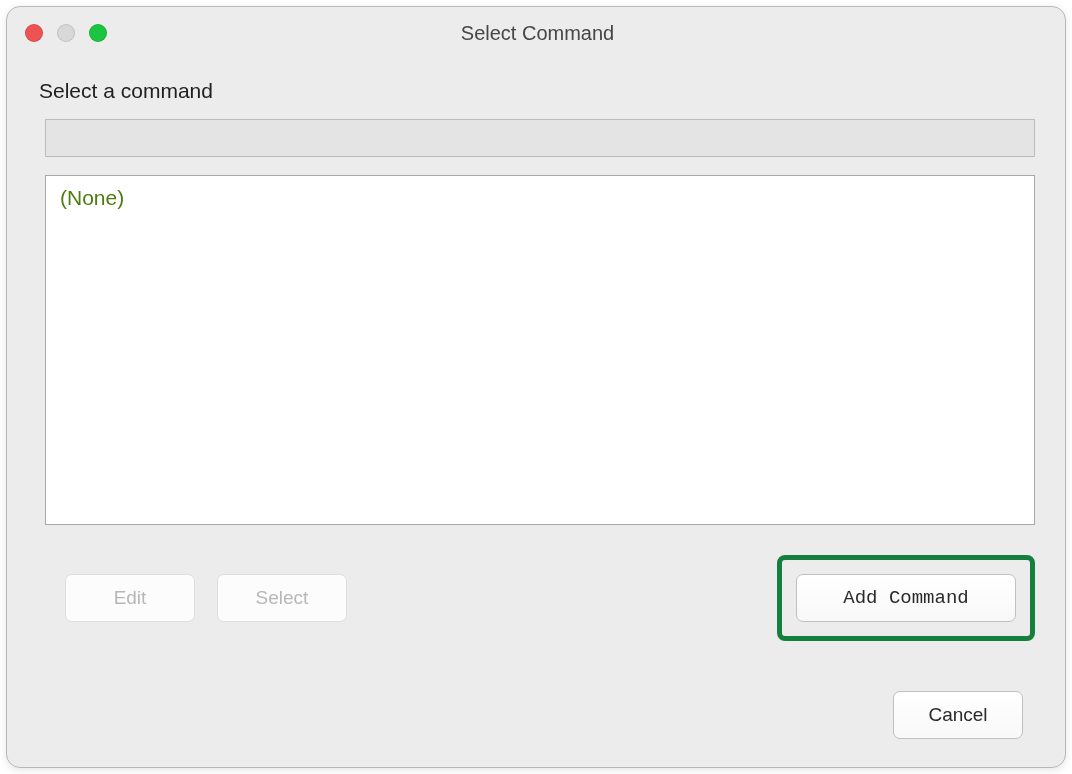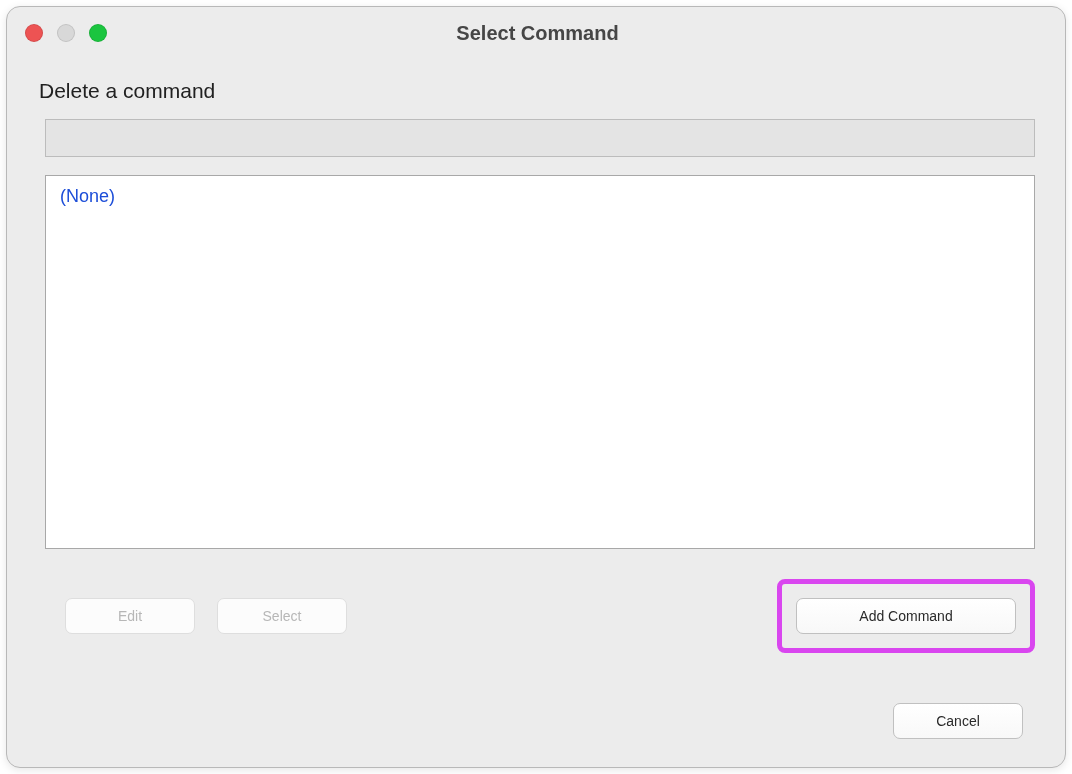--- a/index.html
+++ b/index.html
@@ -64,21 +64,21 @@
       background: #1bc53f;
       border: 1px solid rgba(0,0,0,0.1);
     }
     
     .window-title {
       position: absolute;
       left: 3px;
       right: 0;
       text-align: center;
       font-size: 20px;
-      font-weight: 700;
+      font-weight: 400;
       color: #464646;
       pointer-events: none;
     }
     
     .content {
       flex: 1;
       padding: 20px 30px 20px 30px;
       display: flex;
       flex-direction: column;
     }
@@ -103,68 +103,69 @@
       flex: 1;
       background: #ffffff;
       border: 1px solid #a8a8a8;
       margin-left: 8px;
       margin-bottom: 30px;
       overflow: auto;
     }
     
     .list-item {
       padding: 10px 14px;
-      font-size: 18px;
-      color: #1d4ed8;
+      font-size: 21px;
+      color: #4d7c0f;
       cursor: default;
     }
     
     .button-row {
       display: flex;
       align-items: center;
       gap: 22px;
       margin-left: 28px;
       margin-right: 0px;
       margin-bottom: 50px;
     }
     
     .button-row .spacer {
       flex: 1;
     }
     
     .btn {
-      height: 36px;
+      height: 48px;
       border-radius: 7px;
       border: 1px solid #c0c0c0;
       background: linear-gradient(to bottom, #ffffff, #f8f8f8);
-      font-size: 14px;
+      font-size: 19px;
       color: #2a2a2a;
       padding: 0 18px;
       cursor: pointer;
       font-family: inherit;
       min-width: 130px;
       text-align: center;
     }
     
     .btn:disabled {
       color: #b7b7b7;
       background: #fcfcfc;
       border-color: #dedede;
       cursor: default;
     }
     
     .btn-add {
       min-width: 220px;
     }
     
     .highlight-box {
-      border: 5px solid #d946ef;
+      border: 5px solid #15803d;
       border-radius: 8px;
       padding: 14px 14px;
       display: inline-flex;
+      font-family: Liberation Mono, monospace;
     }
     
     .footer {
       display: flex;
       justify-content: flex-end;
       gap: 22px;
       padding-right: 12px;
       padding-bottom: 8px;
     }
     
@@ -187,21 +188,21 @@
   <div class="titlebar">
     <div class="traffic-lights">
       <div class="traffic-light traffic-close"></div>
       <div class="traffic-light traffic-minimize"></div>
       <div class="traffic-light traffic-maximize"></div>
     </div>
     <div class="window-title">Select Command</div>
   </div>
 
   <div class="content">
-    <div class="section-label">Delete a command</div>
+    <div class="section-label">Select a command</div>
 
     <div class="selection-display"></div>
 
     <div class="listbox">
       <div class="list-item">(None)</div>
     </div>
 
     <div class="button-row">
       <button class="btn" disabled="">Edit</button>
       <button class="btn" disabled="">Select</button>

